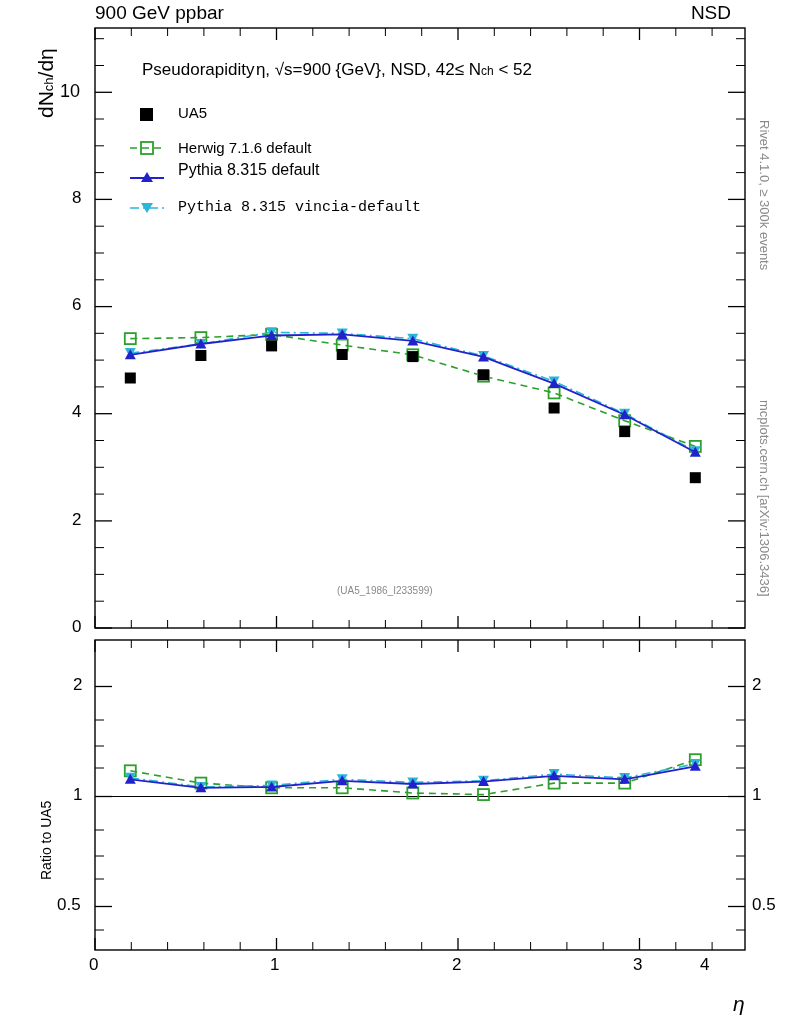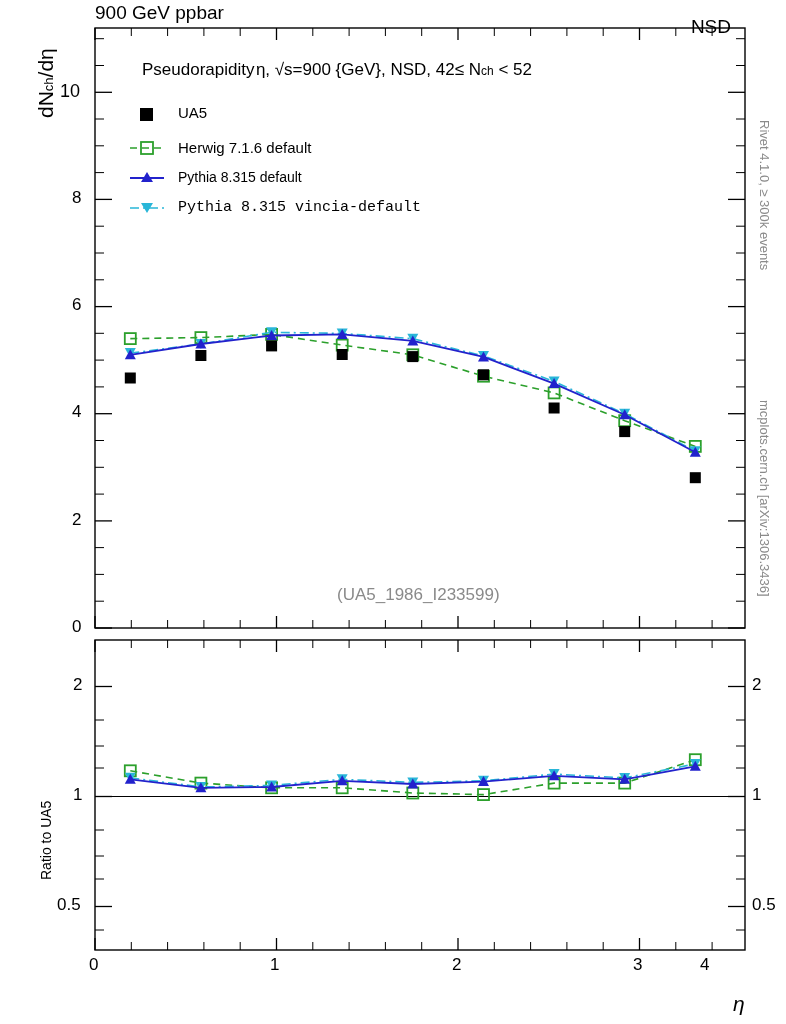--- a/index.html
+++ b/index.html
@@ -11,36 +11,36 @@
   .vert{transform-origin:0 0;}
   .gray{color:#8a8a8a;}
   svg{display:block;}
 </style>
 </head>
 <body>
 
 <div id="root">
 
   <div class="abs txt hdr" style="left:95px;top:2px;">900 GeV ppbar</div>
-  <div class="abs txt hdr" style="right:55px;top:2px;text-align:right;margin-top:14px;">NSD</div>
+  <div class="abs txt hdr" style="right:55px;top:2px;text-align:right;">NSD</div>
 
   <div class="abs txt gray vert" style="left:772px;top:120px;transform:rotate(90deg);font-size:13px;">Rivet 4.1.0, ≥ 300k events</div>
   <div class="abs txt gray vert" style="left:772px;top:400px;transform:rotate(90deg);font-size:13px;">mcplots.cern.ch [arXiv:1306.3436]</div>
 
   <div class="abs txt vert" style="left:34px;top:118px;transform:rotate(-90deg);font-size:21px;">
     dN<span style="font-size:13px;">ch</span>/dη
   </div>
   <div class="abs txt vert" style="left:38px;top:880px;transform:rotate(-90deg);font-size:14px;">Ratio to UA5</div>
   <div class="abs txt" style="left:733px;top:992px;font-size:21px;font-style:italic;">η</div>
 
   <div class="abs txt" style="left:142px;top:60px;font-size:17px;">
     Pseudorapidity η, √s=900 {GeV}, NSD, 42≤ N<span style="font-size:12px;">ch</span> &lt; 52
   </div>
 
-  <div class="abs txt gray" style="left:337px;top:585px;font-size:17px;">(UA5_1986_I233599)</div>
+  <div class="abs txt gray" style="left:337px;top:585px;font-size:10px;">(UA5_1986_I233599)</div>
 
   <svg class="abs" style="left:0;top:0;" width="786" height="1024">
 
     <rect x="95" y="28" width="650" height="600" fill="none" stroke="#000" stroke-width="1.4"></rect>
 
     <rect x="95" y="640" width="650" height="310" fill="none" stroke="#000" stroke-width="1.4"></rect>
 
     <g stroke="#000" stroke-width="1.3">
       <line x1="95" y1="628.0" x2="112" y2="628.0"></line>
         <line x1="745" y1="628.0" x2="728" y2="628.0"></line>
@@ -310,21 +310,21 @@
       <rect x="141" y="142" width="12" height="12" fill="none" stroke="#2ca02c" stroke-width="1.8"></rect>
       <line x1="130" y1="178" x2="164" y2="178" stroke="#2222cc" stroke-width="1.8"></line>
       <polygon points="147,172 153,182 141,182" fill="#2222cc"></polygon>
       <line x1="130" y1="208" x2="164" y2="208" stroke="#29b6d8" stroke-width="1.6" stroke-dasharray="9,4,2,4"></line>
       <polygon points="141,203 153,203 147,213" fill="#29b6d8"></polygon>
     </g>
   </svg>
 
   <div class="abs txt" style="left:178px;top:104px;font-size:15px;">UA5</div>
   <div class="abs txt" style="left:178px;top:139px;font-size:15px;text-align:center;">Herwig 7.1.6 default</div>
-  <div class="abs txt" style="left:178px;top:169px;font-size:14px;">Pythia 8.315 default</div>
+  <div class="abs txt" style="left:178px;top:161px;font-size:16px;">Pythia 8.315 default</div>
   <div class="abs txt" style="left:178px;top:199px;font-size:15px;font-family:Liberation Mono, monospace;">Pythia 8.315 vincia-default</div>
 
   <div class="abs txt" style="left:60px;top:81px;font-size:18px;">10</div>
   <div class="abs txt" style="left:72px;top:188px;font-size:17px;">8</div>
   <div class="abs txt" style="left:72px;top:295px;font-size:17px;">6</div>
   <div class="abs txt" style="left:72px;top:402px;font-size:17px;">4</div>
   <div class="abs txt" style="left:72px;top:510px;font-size:17px;">2</div>
   <div class="abs txt" style="left:72px;top:617px;font-size:17px;">0</div>
 
   <div class="abs txt" style="left:73px;top:675px;font-size:17px;">2</div>

